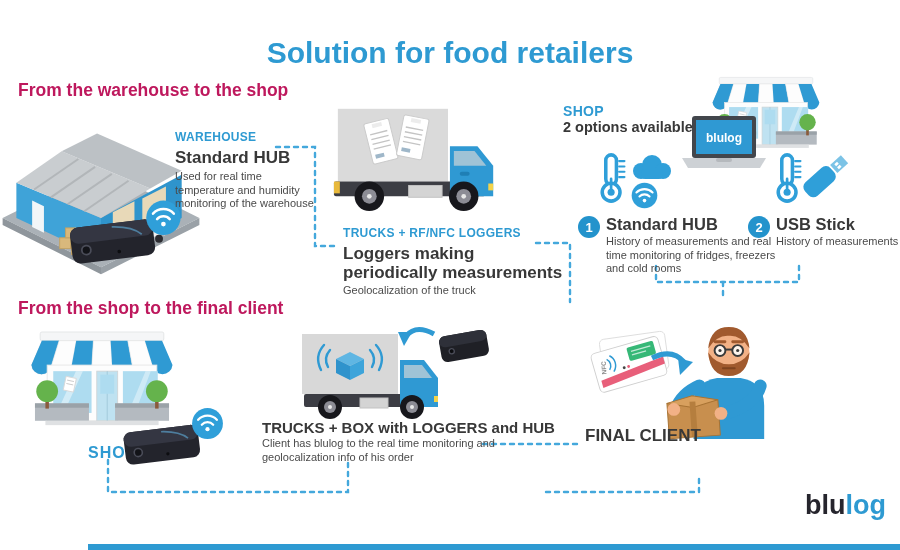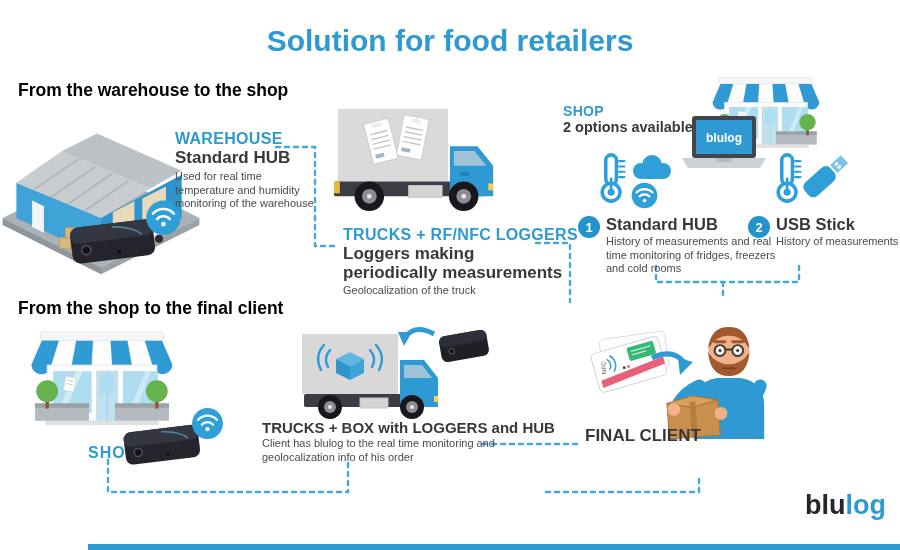--- a/index.html
+++ b/index.html
@@ -1,21 +1,21 @@
 <!DOCTYPE html>
 <html><head>
 <meta charset="utf-8">
 <style>
   html,body{margin:0;padding:0;background:#fff;}
   .canvas{position:relative;width:900px;height:550px;background:#ffffff;overflow:hidden;
           font-family:"Liberation Sans",sans-serif;}
   .abs{position:absolute;}
-  .title{left:0;right:0;top:24px;text-align:center;font-size:30px;font-weight:800;color:#2E9AD2;}
-  .h-sec{font-size:17.5px;font-weight:700;color:#000000;}
-  .lbl{font-size:16px;font-weight:700;color:#2E9AD2;letter-spacing:.3px;}
+  .title{left:0;right:0;top:36px;text-align:center;font-size:30px;font-weight:800;color:#2E9AD2;}
+  .h-sec{font-size:17.5px;font-weight:700;color:#be185d;}
+  .lbl{font-size:12px;font-weight:700;color:#2E9AD2;letter-spacing:.3px;}
   .sub{font-size:17px;font-weight:700;color:#383838;line-height:19px;}
   .sub2{font-size:15px;font-weight:700;color:#383838;}
   .body{font-size:11px;color:#4a4a4a;line-height:13.5px;}
   .badge{width:22px;height:22px;border-radius:50%;background:#2393CC;color:#fff;font-weight:700;
          font-size:13px;display:flex;align-items:center;justify-content:center;}
   .opt-title{font-size:16.5px;font-weight:700;color:#383838;}
   .shop-lbl{font-size:16px;font-weight:700;color:#2E9AD2;letter-spacing:1px;}
   .logo{font-size:27px;font-weight:700;}
   .logo .p1{color:#26252d;}
   .logo .p2{color:#2E9AD2;margin-top:8px;}

